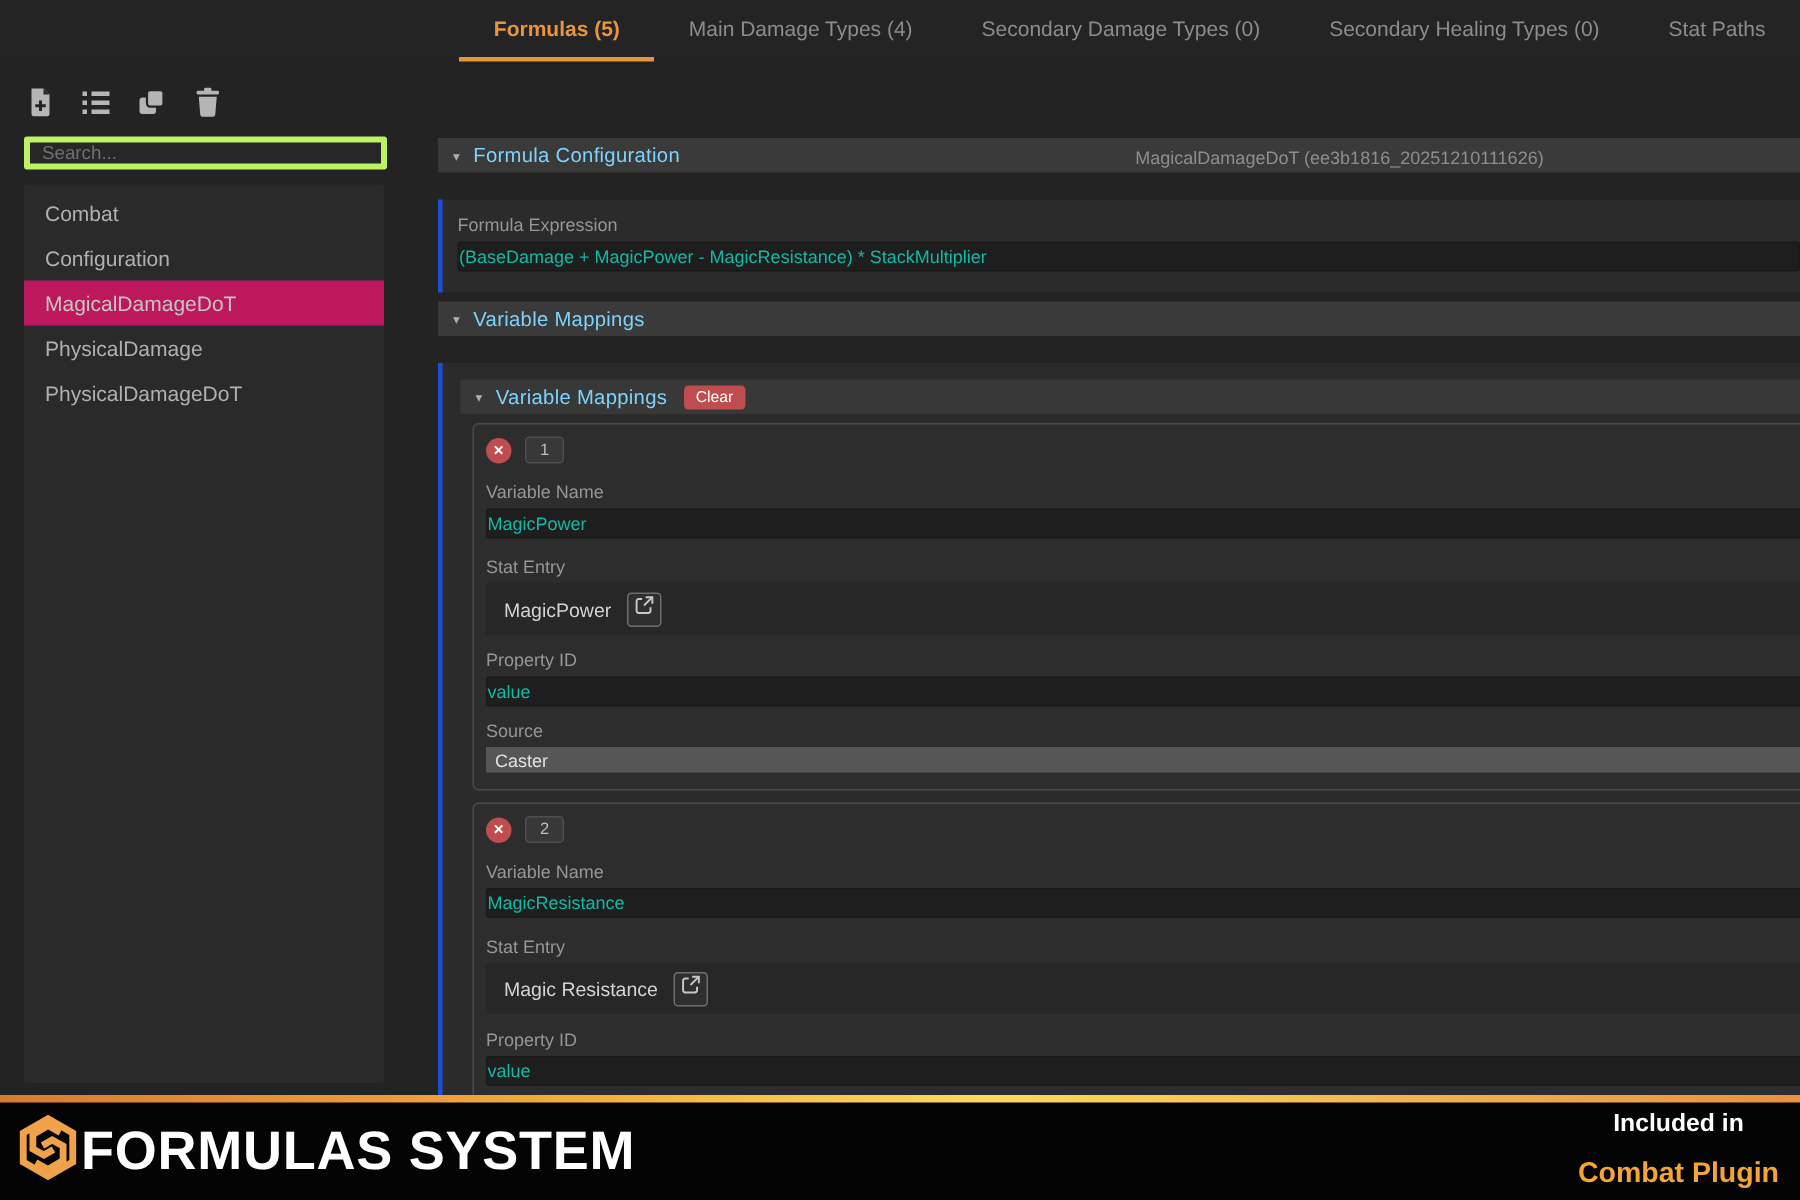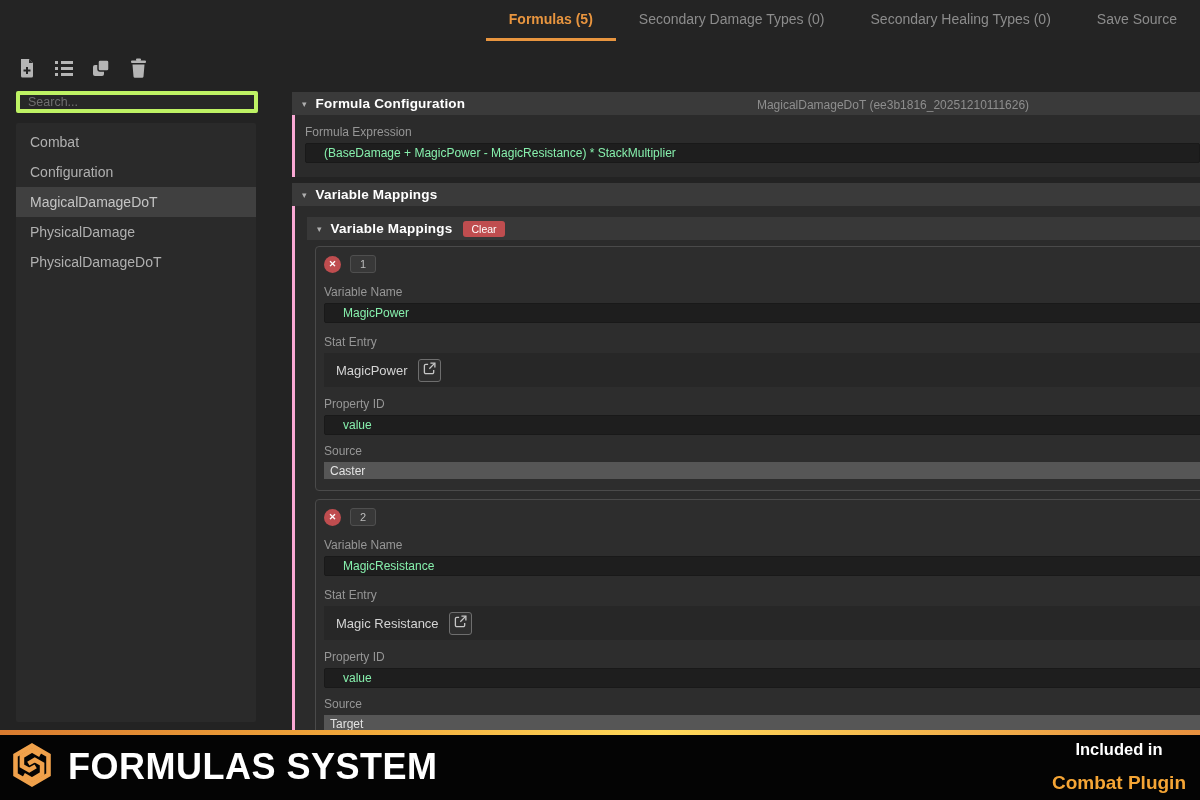--- a/index.html
+++ b/index.html
@@ -40,41 +40,41 @@
   }
   .search-box::placeholder { color:#6f6f6f; }
   .item-list {
     margin-top:10px; width:240px; height:599px; background:#2a2a2a; border-radius:2px;
     padding-top:4px;
   }
   .list-item {
     height:30px; line-height:30px; padding-left:14px; font-size:14px;
     color:#b0b0b0; cursor:pointer; white-space:nowrap;
   }
-  .list-item.selected { background:#404040; color:#c4c4c4; }
+  .list-item.selected { background:#be185d; color:#c4c4c4; }
 
   
   .doc-title {
     position:absolute; top:58px; left:312px; right:0; text-align:center;
     font-size:12px; color:#8e8e8e;
   }
   .section { margin-left:18px; }
   .section-header {
     height:23px; background:#3a3a3a; display:flex; align-items:center;
     padding-left:10px; gap:9px; cursor:pointer;
   }
   .caret { font-size:9px; color:#afafaf; }
-  .section-title { font-size:13.5px; font-weight:bold; color:#ffffff; letter-spacing:0.2px; }
-  .section-body { background:#2b2b2b; border-left:3px solid #f9a8d4; }
+  .section-title { font-size:13.5px; font-weight:normal; color:#7dd3fc; letter-spacing:0.2px; }
+  .section-body { background:#2b2b2b; border-left:3px solid #1d4ed8;margin-top:18px; }
 
   .fc-body { padding:10px 0 14px 10px; }
   .field-label { font-size:12px; color:#969696; margin-bottom:4px; }
   .text-field {
     height:20px; background:#1e1e1e; border:1px solid #191919; border-radius:2px;
-    display:flex; align-items:center; padding-left:18px; font-size:12px; color:#86efac;
+    display:flex; align-items:center; padding-left:0; font-size:12px; color:#14b8a6;
   }
 
   .vm-outer-body { padding:11px 0 12px 12px; min-height:506px; }
   .inner-header {
     height:23px; background:#383838; display:flex; align-items:center;
     padding-left:10px; gap:9px; cursor:pointer;
   }
   .clear-badge {
     background:#bf4d4f; color:#fff; font-size:10.5px; border-radius:3px;
     padding:2px 8px; margin-left:2px; cursor:pointer;
@@ -118,34 +118,35 @@
     position:absolute; left:0; bottom:0; width:1200px; height:70px;
     background:#040404; display:flex; align-items:center;
   }
   .footer-accent {
     position:absolute; top:0; left:0; right:0; height:5px;
     background:linear-gradient(90deg,#d97b2f 0%,#f2a93b 30%,#ffd95a 55%,#e8913f 100%);
   }
   .logo { margin-left:10px; margin-top:4px; flex:none; }
   .footer-title {
     color:#ffffff; font-size:36px; font-weight:800; letter-spacing:0.5px;
-    margin-left:14px; margin-top:3px; white-space:nowrap;text-align:center;
+    margin-top:3px; white-space:nowrap;text-align:center;
   }
   .footer-right { margin-left:auto; margin-right:14px; text-align:center; margin-top:3px; }
   .included-in { color:#ffffff; font-size:16.5px; font-weight:bold; }
   .plugin-name { color:#f5a535; font-size:19px; font-weight:bold; margin-top:13px; }
 </style>
 </head>
 <body>
 
 <div class="tabbar">
   <div class="tab active">Formulas (5)</div>
+  <div class="tab">Main Damage Types (4)</div>
   <div class="tab">Secondary Damage Types (0)</div>
   <div class="tab">Secondary Healing Types (0)</div>
-  <div class="tab">Save Source</div>
+  <div class="tab">Stat Paths</div>
 </div>
 
 <div class="main">
 
   <div class="sidebar">
     <div class="toolbar">
       <div class="tool-btn">
         <span>
           <svg width="18" height="20" viewBox="0 0 18 20">
             <path d="M3 1 h8 l4 4 v13 a1.5 1.5 0 0 1 -1.5 1.5 h-9 A1.5 1.5 0 0 1 3 18 z" fill="#b5b5b5"></path>

